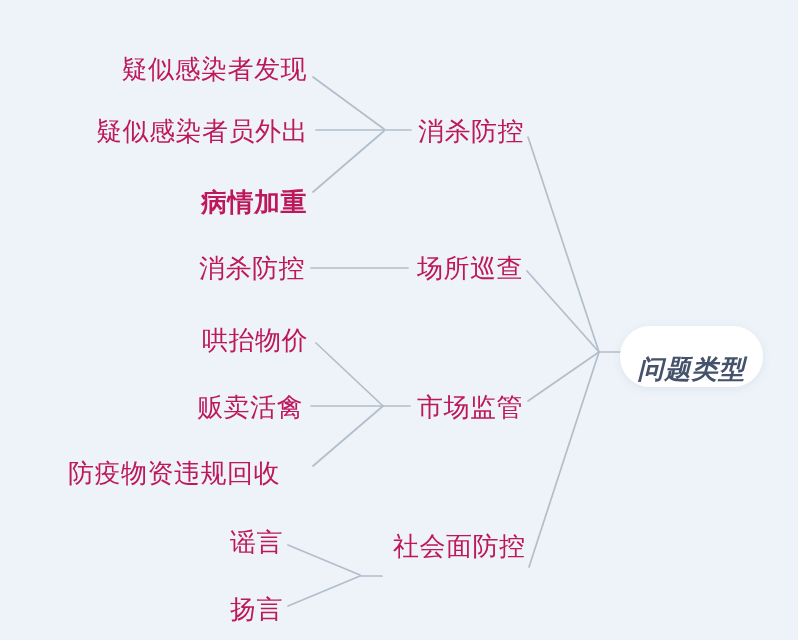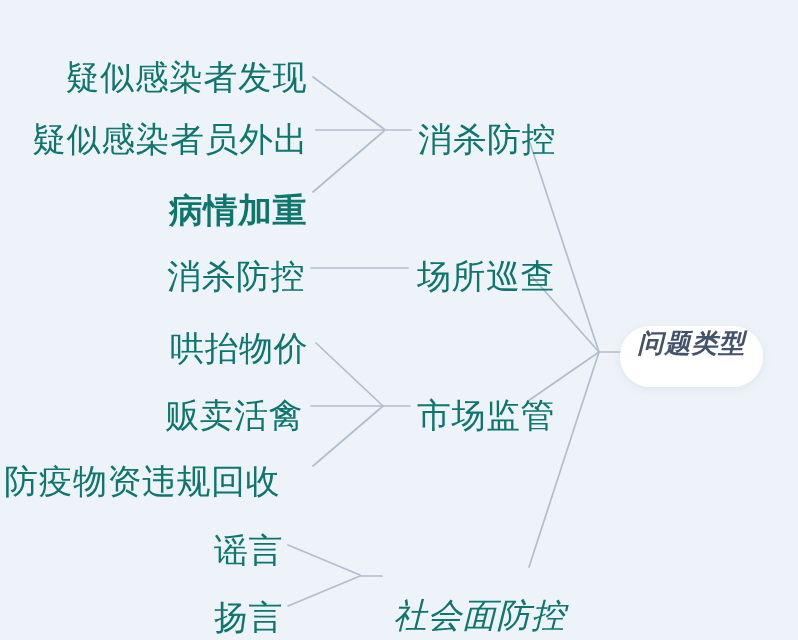--- a/index.html
+++ b/index.html
@@ -18,40 +18,39 @@
     left: 0; top: 0;
     width: 798px; height: 640px;
   }
   .links line {
     stroke: #b2becb;
     stroke-width: 1.7;
     stroke-linecap: round;
   }
   .node {
     position: absolute;
-    font-size: 34px;
+    font-size: 26px;
     line-height: 26px;
     font-weight: 500;
-    color: #0f766e;
+    color: #be185d;
     white-space: nowrap;
     letter-spacing: 0.5px;
     cursor: default;
-    margin-top: 8px;
   }
   .leaf { text-align: right; }
   .root-node {
     position: absolute;
     left: 620px;
     top: 326px;
     width: 143px;
     height: 61px;
     background: #ffffff;
     border-radius: 30px;
     display: flex;
-    align-items: flex-start;
+    align-items: flex-end;
     justify-content: center;
     box-shadow: 0 2px 8px rgba(110, 140, 170, 0.12);
   }
   .root-node .root-label {
     font-size: 26px;
     font-weight: bold;
     font-style: italic;
     color: #44526b;
     letter-spacing: 1px;
     white-space: nowrap;
@@ -93,19 +92,19 @@
   <div class="node leaf" style="right:493px; top:255px;">消杀防控</div>
   <div class="node leaf" style="right:495px; top:394px;">贩卖活禽</div>
   <div class="node leaf" style="right:490px; top:327px;">哄抬物价</div>
   <div class="node leaf" style="right:518px; top:460px;">防疫物资违规回收</div>
   <div class="node leaf" style="right:515px; top:529px;">谣言</div>
   <div class="node leaf" style="right:515px; top:596px;">扬言</div>
 
   <div class="node branch" style="left:418px; top:118px;">消杀防控</div>
   <div class="node branch" style="left:417px; top:255px;">场所巡查</div>
   <div class="node branch" style="left:417px; top:394px;">市场监管</div>
-  <div class="node branch" style="left:393px; top:594px;font-style:italic;">社会面防控</div>
+  <div class="node branch" style="left:393px; top:533px;">社会面防控</div>
 
   <div class="root-node">
     <span class="root-label">问题类型</span>
   </div>
 
 </div>
 
 </body></html>

